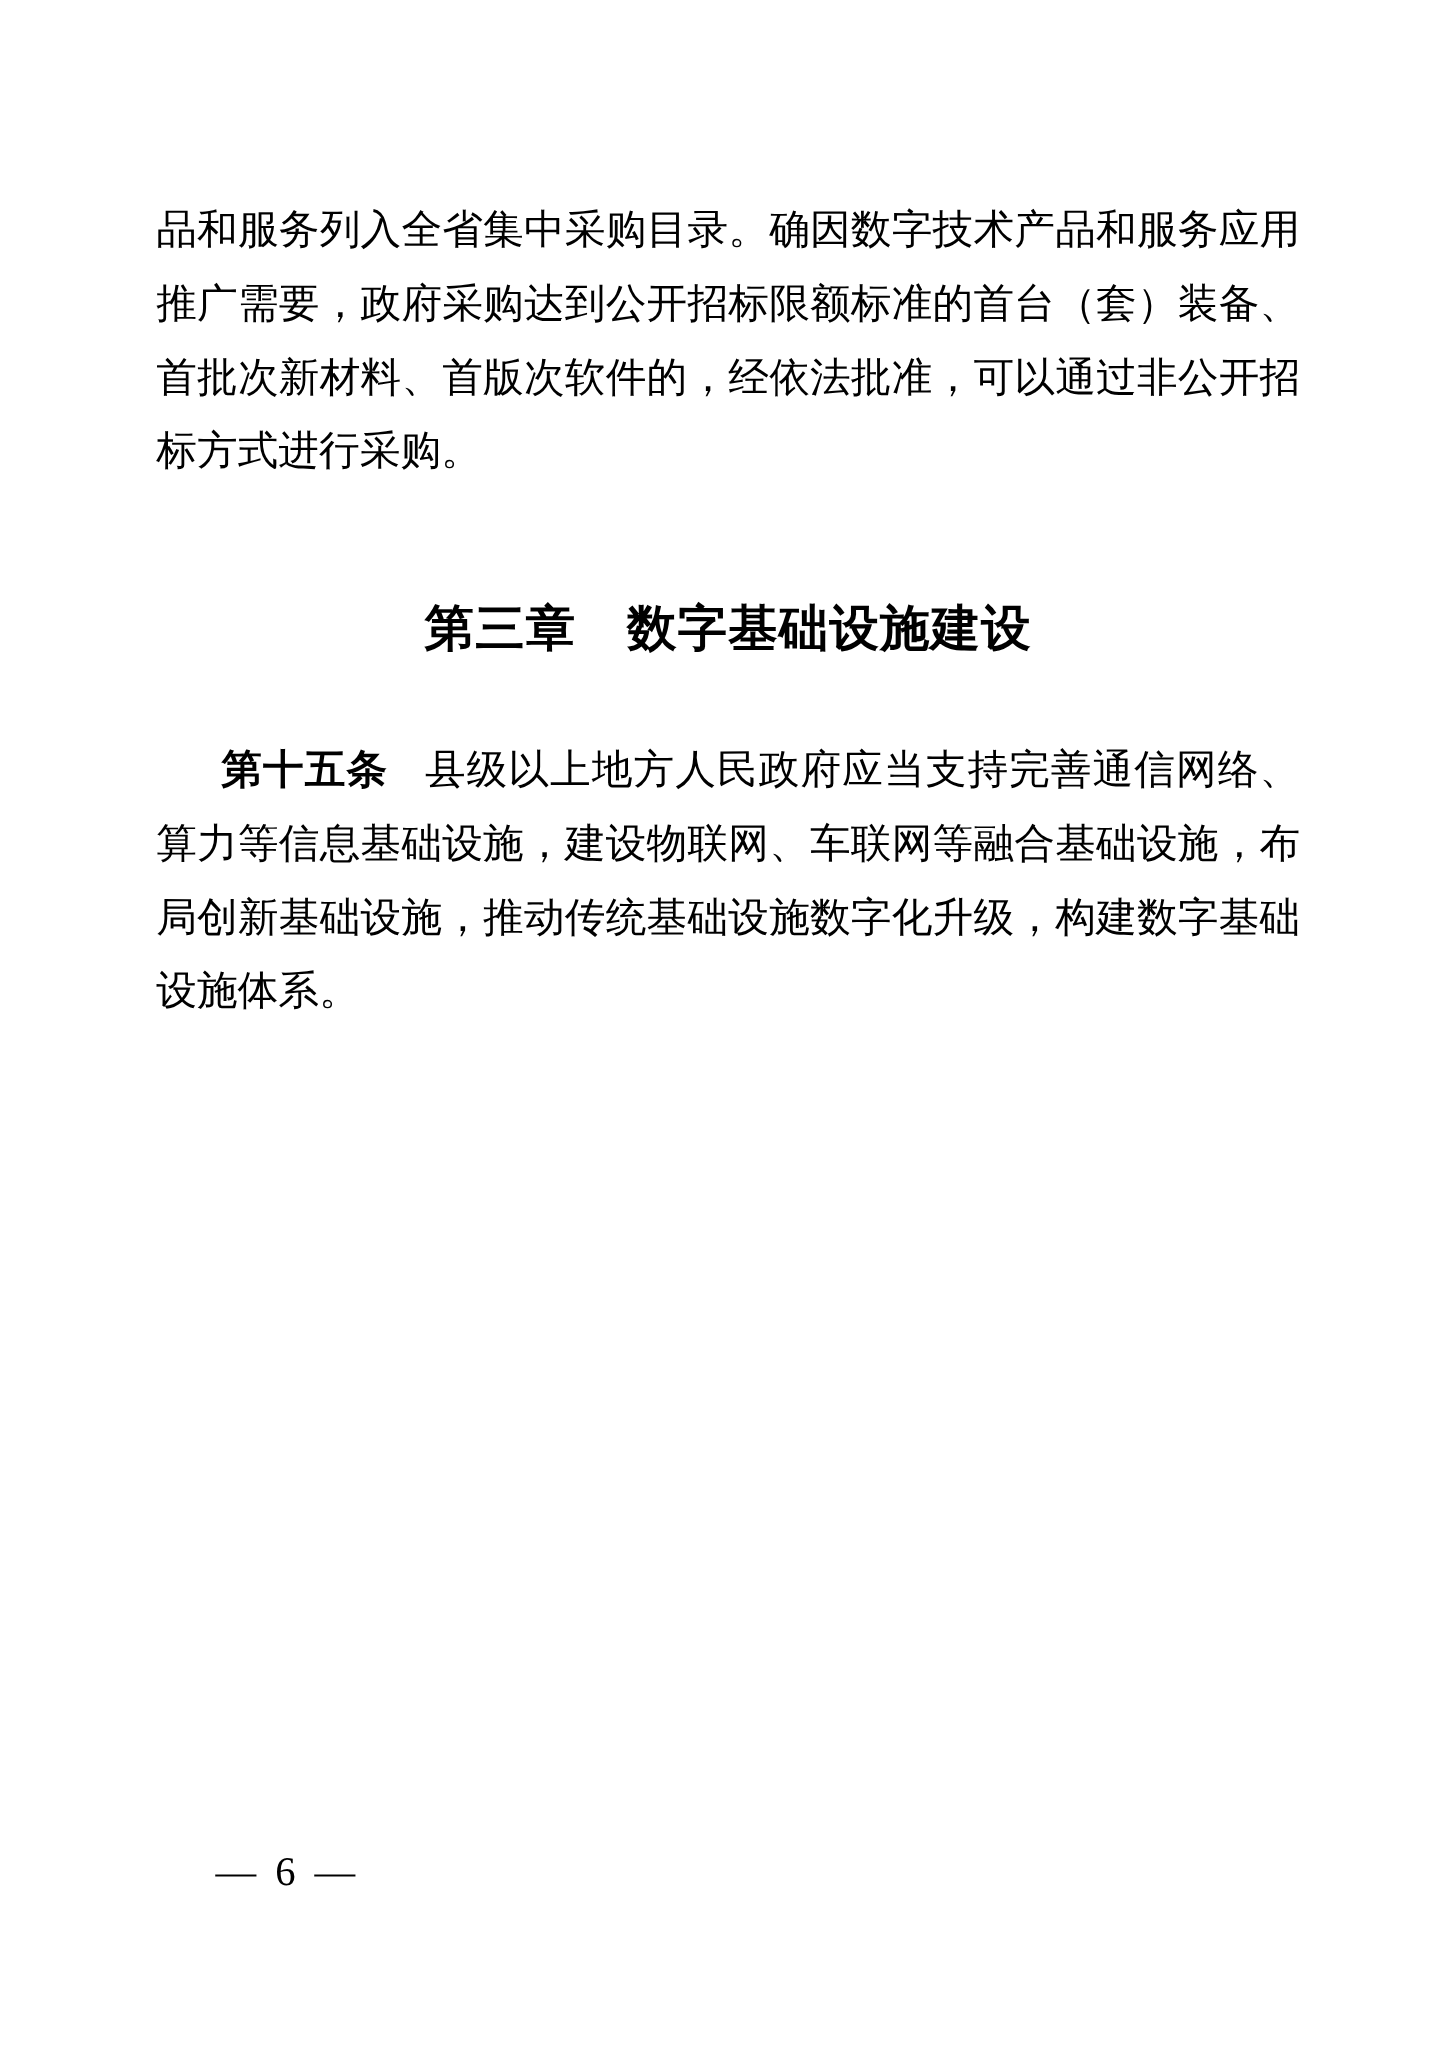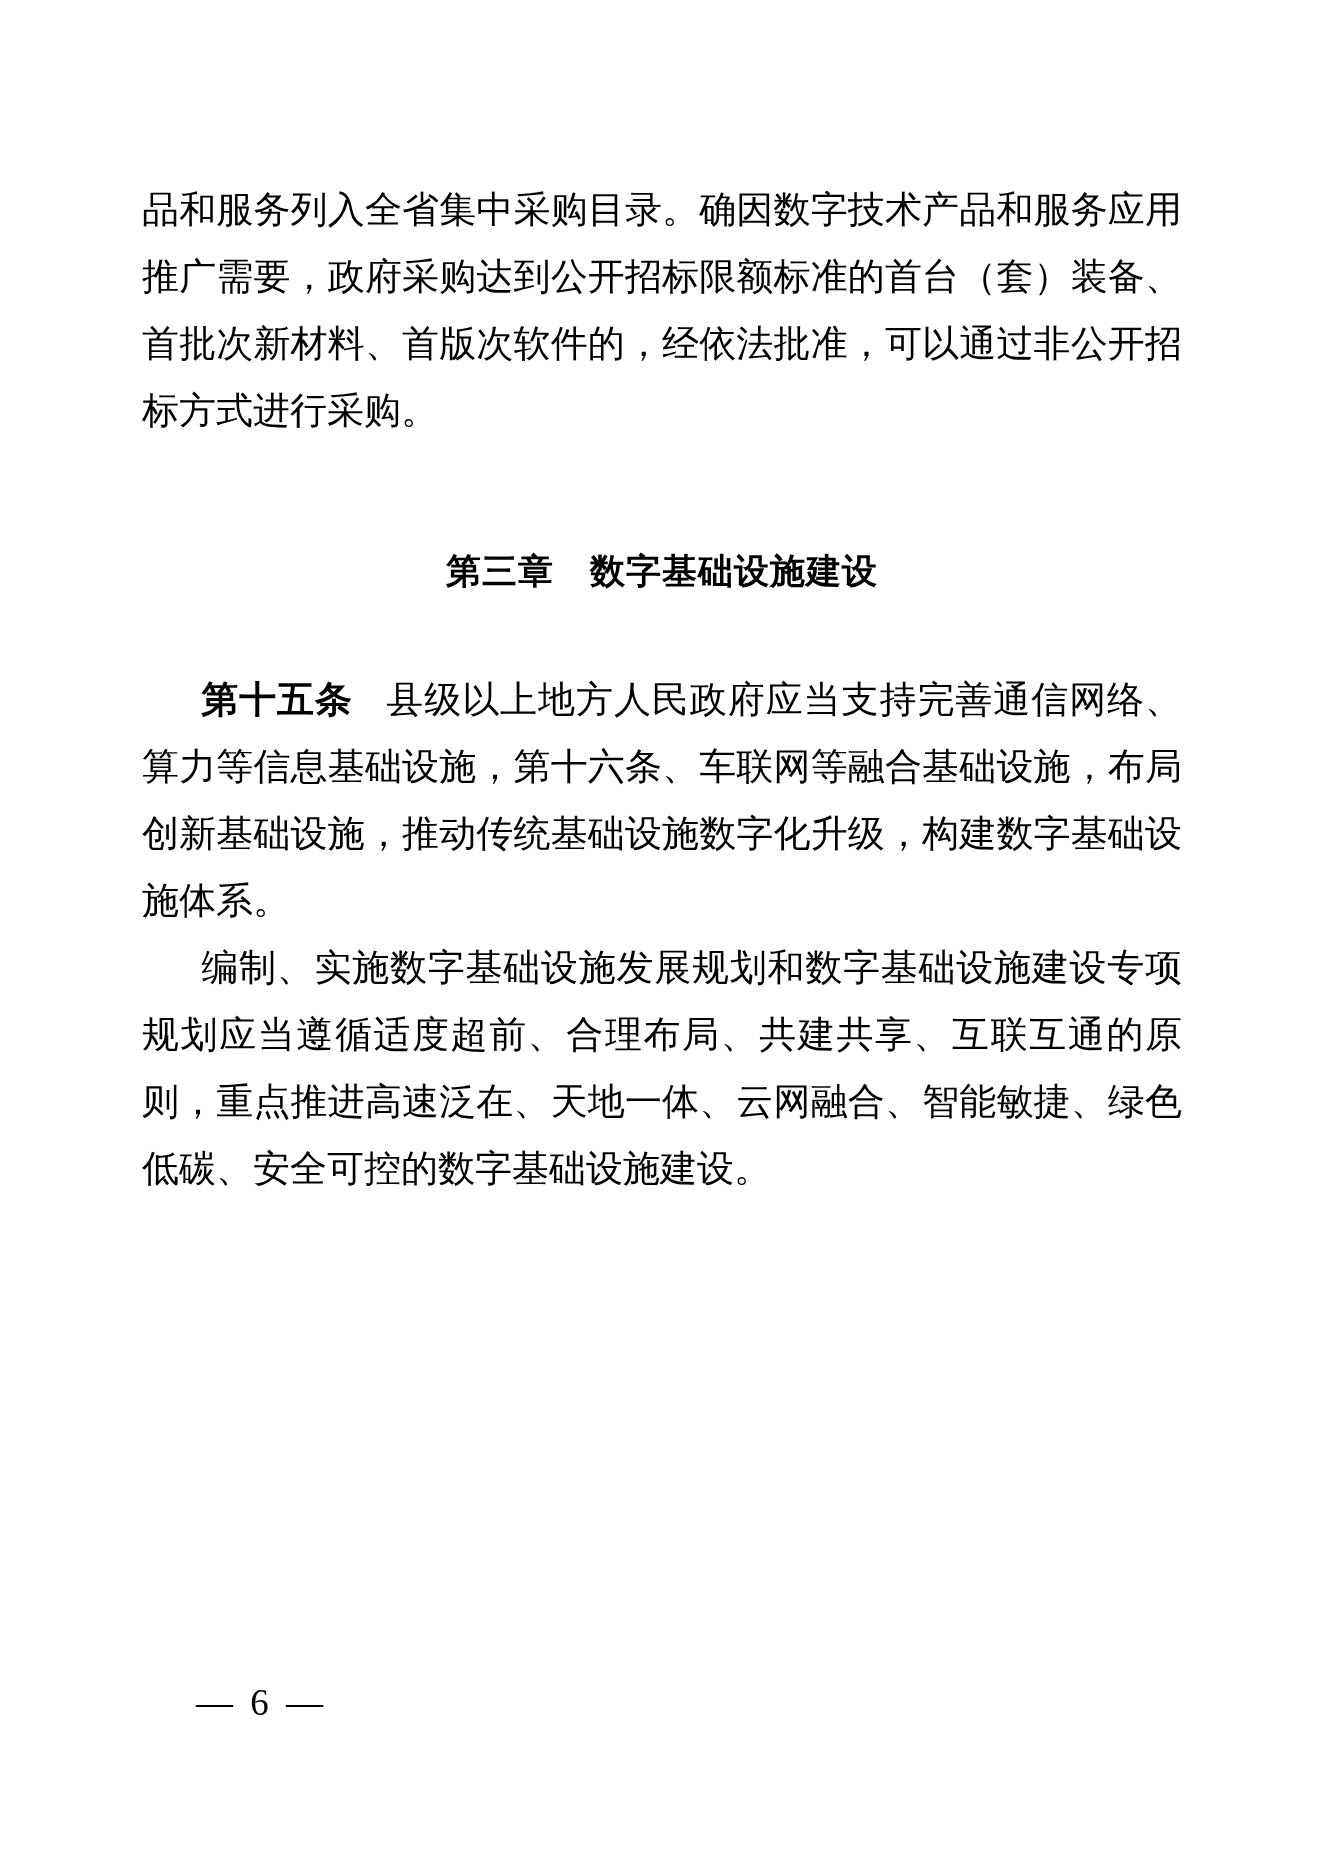--- a/index.html
+++ b/index.html
@@ -29,21 +29,21 @@
     margin: 0;
     padding: 0;
     text-indent: 1.6em;
   }
   .para.no-indent {
     text-indent: 0;
   }
   .chapter {
     font-family: "Liberation Sans", sans-serif;
     font-weight: bold;
-    font-size: 35px;
+    font-size: 45px;
     line-height: 67px;
     text-align: center;
     text-indent: 0;
     letter-spacing: 1px;
     margin: 93px 0 62px 0;
   }
   .art-num {
     font-family: Liberation Sans, sans-serif;
     font-weight: bold;
     margin-right: 0.9em;
@@ -61,22 +61,21 @@
 </head>
 <body>
 
 <div class="page">
   <div class="body-text">
 
     <p class="para no-indent">品和服务列入全省集中采购目录。确因数字技术产品和服务应用推广需要，政府采购达到公开招标限额标准的首台（套）装备、首批次新材料、首版次软件的，经依法批准，可以通过非公开招标方式进行采购。</p>
 
     <h2 class="chapter">第三章　数字基础设施建设</h2>
 
-    <p class="para"><span class="art-num">第十五条</span><span>县级以上地方人民政府应当支持完善通信网络、算力等信息基础设施，第十六条、车联网等融合基础设施，布局创新基础设施，推动传统基础设施数字化升级，构建数字基础设施体系。</span></p>
+    <p class="para"><span class="art-num">第十五条</span><span>县级以上地方人民政府应当支持完善通信网络、算力等信息基础设施，建设物联网、车联网等融合基础设施，布局创新基础设施，推动传统基础设施数字化升级，构建数字基础设施体系。</span></p>
 
 
 
-    <p class="para">编制、实施数字基础设施发展规划和数字基础设施建设专项规划应当遵循适度超前、合理布局、共建共享、互联互通的原则，重点推进高速泛在、天地一体、云网融合、智能敏捷、绿色低碳、安全可控的数字基础设施建设。</p>
 
   </div>
 
   <div class="footer">— 6 —</div>
 </div>
 
 </body></html>

